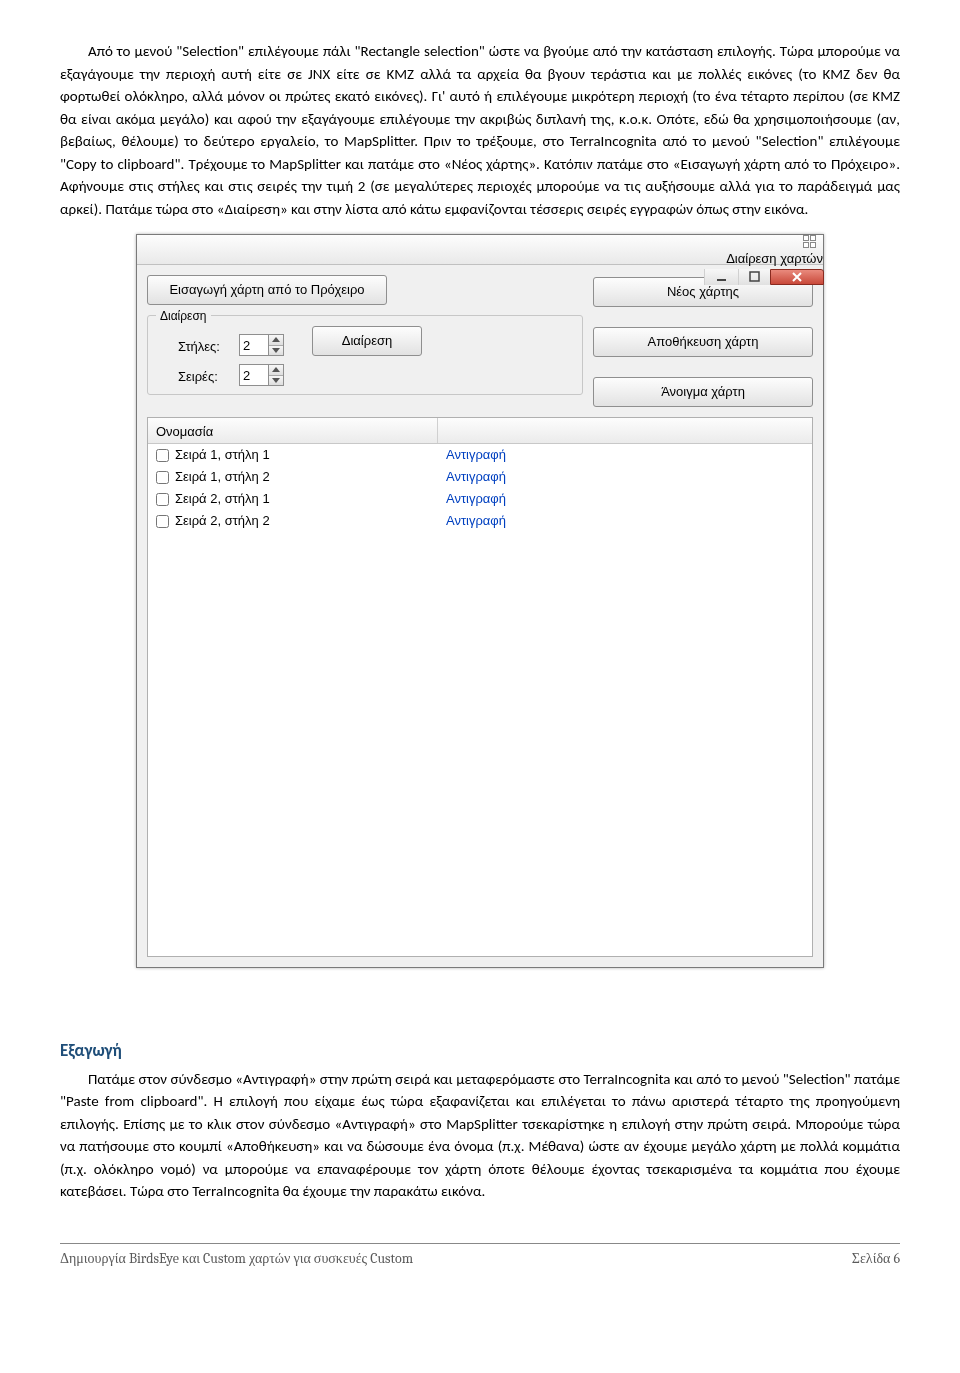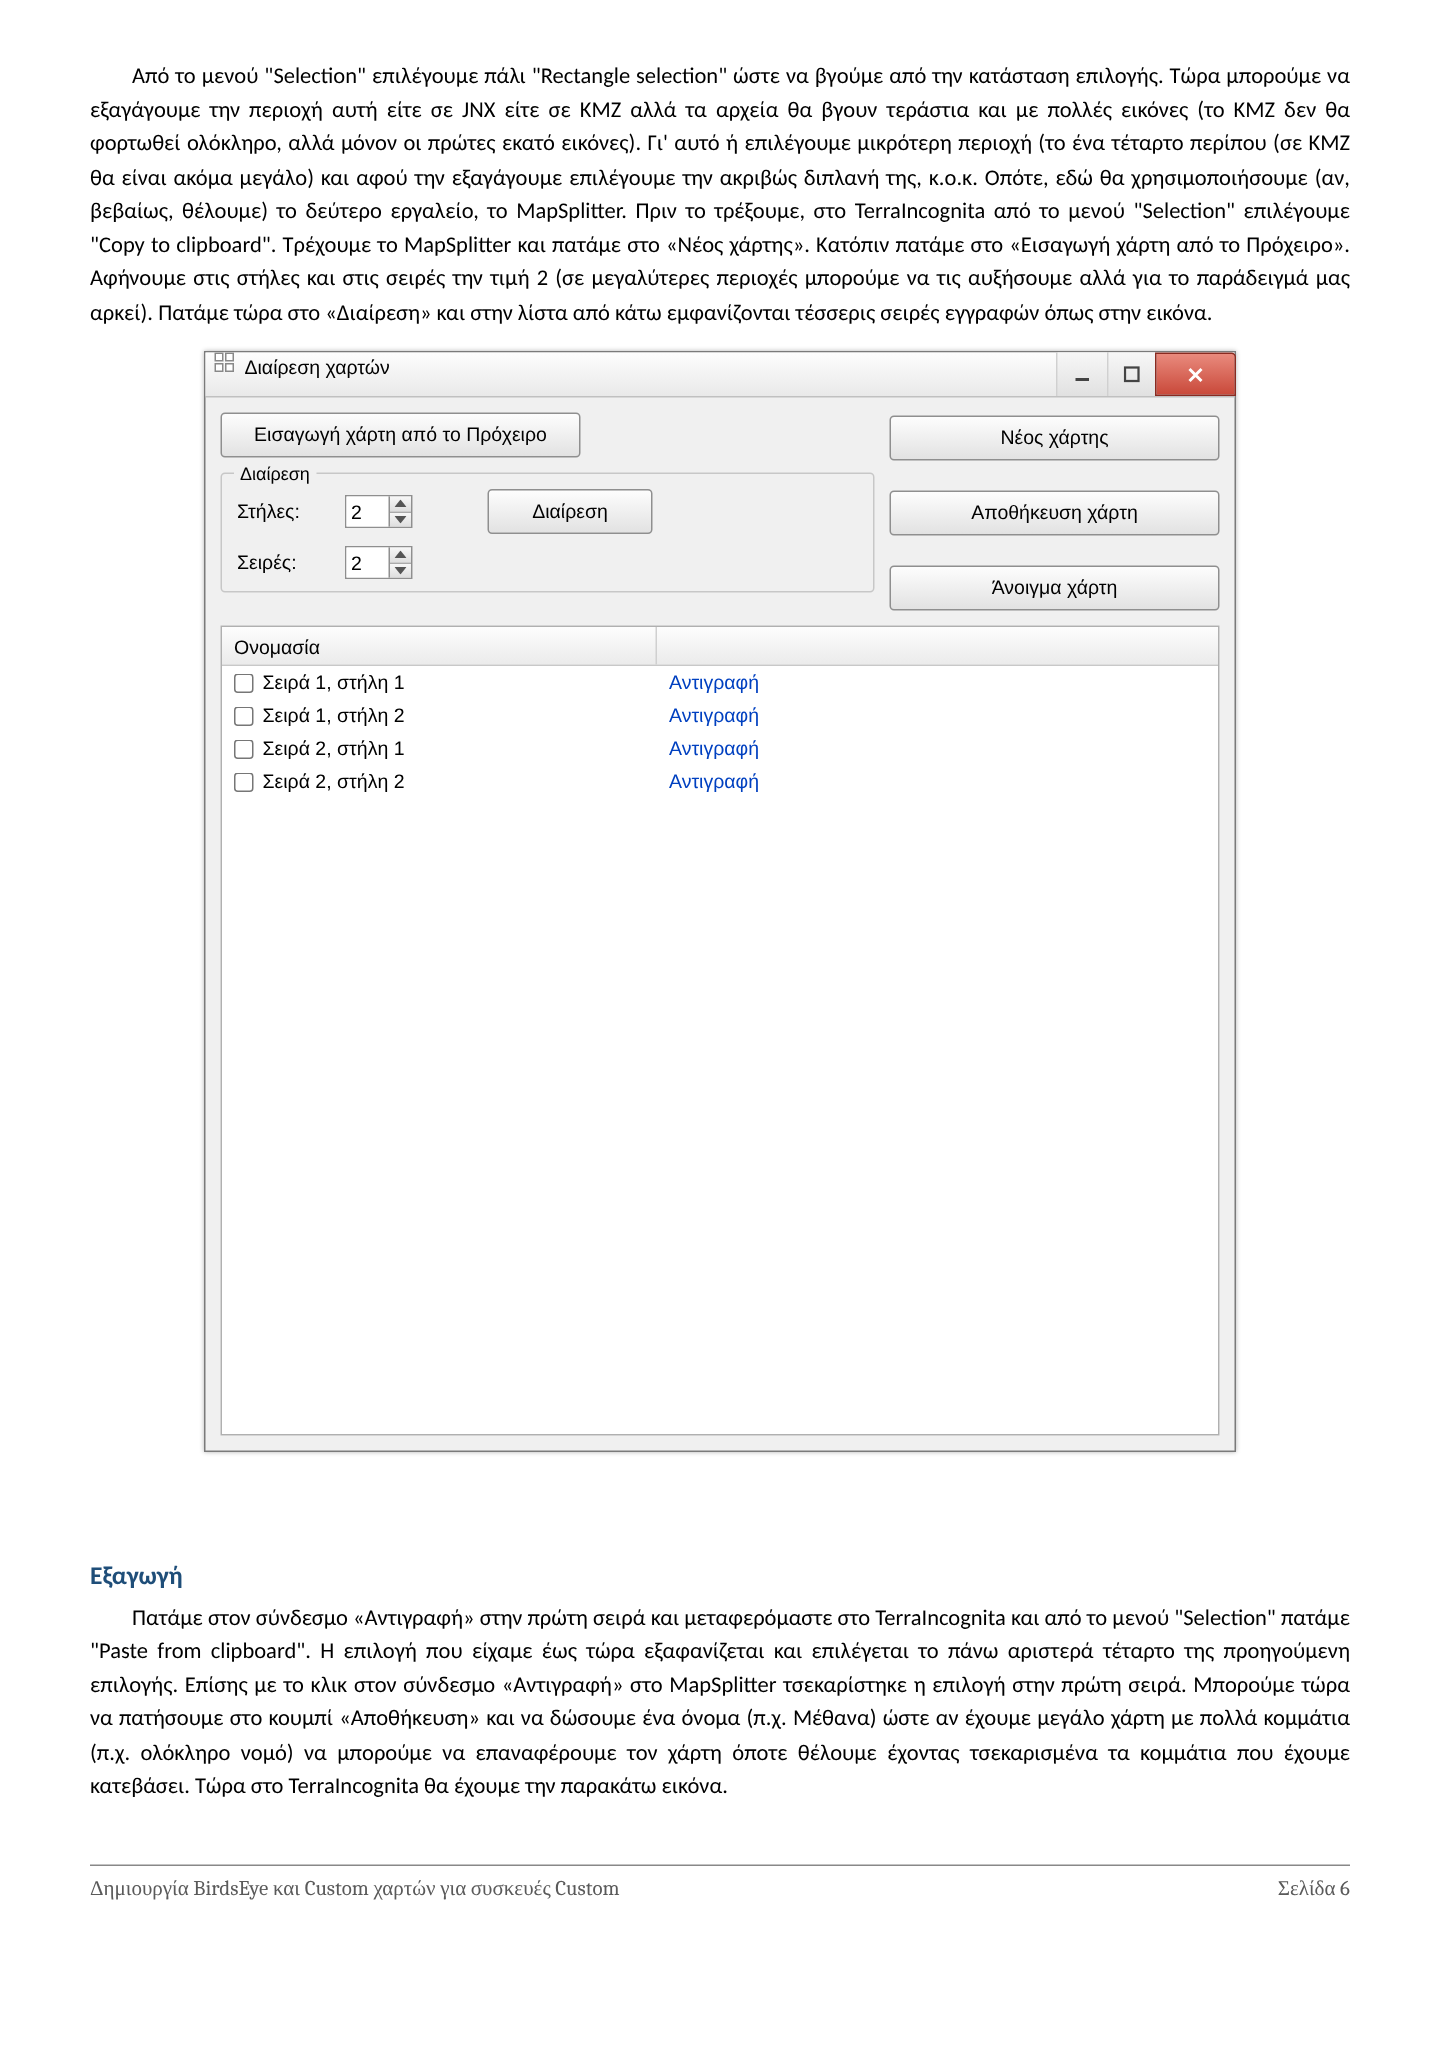--- a/index.html
+++ b/index.html
@@ -3,38 +3,38 @@
   <meta charset="utf-8">
   <style>
     * { margin:0; padding:0; box-sizing:border-box; }
     body { font-family:'Calibri','Arial',sans-serif; font-size:15px; color:#000; background:#fff; width:960px; padding:40px 60px 20px 60px; line-height:1.5; }
     .para { text-align:justify; margin-bottom:12px; }
     .indent { text-indent:28px; }
     .section-head { color:#1f4e79; font-size:17px; font-weight:bold; margin-top:32px; margin-bottom:4px; }
     .footer { margin-top:40px; border-top:1px solid #888; padding-top:4px; display:flex; justify-content:space-between; font-family:'Cambria','Georgia',serif; color:#5a5a5a; font-size:14px; }
 
     .app-window { width:688px; margin:14px auto 70px auto; border:1px solid #7a7a7a; background:#f0f0f0; font-family:'Tahoma','Segoe UI',sans-serif; font-size:13px; box-shadow:0 0 3px rgba(0,0,0,.3); position:relative; }
-    .titlebar { height:30px; background:linear-gradient(#fdfdfd,#e9e9e9); display:flex; align-items:flex-start; padding:0 0 0 6px; border-bottom:1px solid #c0c0c0; position:relative; }
+    .titlebar { height:30px; background:linear-gradient(#fdfdfd,#e9e9e9); display:flex; align-items:flex-end; padding:0 0 0 6px; border-bottom:1px solid #c0c0c0; position:relative;flex-direction:column; }
     .title-icon { width:14px;height:14px;margin-right:6px;display:flex;flex-wrap:wrap;}
     .title-icon span{width:6px;height:6px;border:1px solid #888;margin:0 1px 1px 0;background:#fff;}
     .titlebar-text { flex:1; font-size:13px; }
     .win-btns { display:flex; height:100%; align-items:stretch; }
     .win-btn { width:34px; display:flex; align-items:center; justify-content:center; border-left:1px solid #d0d0d0; background:linear-gradient(#f7f7f7,#e1e1e1); }
     .win-btn.max{width:32px;}
     .win-btn.close { width:54px; background:linear-gradient(#e98a7d,#c9493a); border:1px solid #8a2a20; border-radius:0 3px 0 0; margin-right:-1px;}
     .win-btn svg { display:block; }
 
     .client { padding:10px 10px 10px 10px; display:flex; gap:10px; }
     .left-panel{ flex:1; }
     .right-panel{ width:220px; display:flex; flex-direction:column; gap:20px; padding-top:2px;}
     .btn { display:inline-flex; align-items:center; justify-content:center; height:30px; border:1px solid #8f8f8f; border-radius:3px; background:linear-gradient(#fdfdfd,#e2e2e2); padding:0 14px; font-size:13px; min-width:120px; }
     .right-panel .btn{ width:100%; }
     .group { border:1px solid #c7c7c7; border-radius:3px; padding:10px 10px 8px 10px; margin-top:10px; position:relative; }
     .group-title { position:absolute; top:-9px; left:8px; background:#f0f0f0; padding:0 4px; font-size:12px; }
-    .row { display:flex; align-items:center; gap:16px; margin-bottom:8px; }
+    .row { display:flex; align-items:flex-end; gap:5px; margin-bottom:8px;margin-left:20px; }
     .label { width:56px; font-size:13px; }
     .spinner { display:flex; align-items:center; border:1px solid #8f8f8f; background:#fff; height:22px; }
     .spinner input { width:28px; border:none; outline:none; font-size:13px; text-align:left; padding:0 3px; height:100%; }
     .spin-btns { display:flex; flex-direction:column; border-left:1px solid #8f8f8f; height:100%; }
     .spin-btns div { width:14px; flex:1; display:flex; align-items:center; justify-content:center; background:linear-gradient(#f7f7f7,#dedede); }
     .spin-btns div:first-child{ border-bottom:1px solid #aaa;}
     .spin-btns svg{display:block;}
 
     .list-area { margin:0 10px 10px 10px; border:1px solid #b0b0b0; background:#fff; height:540px; overflow:hidden; }
     .list-head { height:26px; background:linear-gradient(#fdfdfd,#ebebeb); display:flex; border-bottom:1px solid #c8c8c8; }

